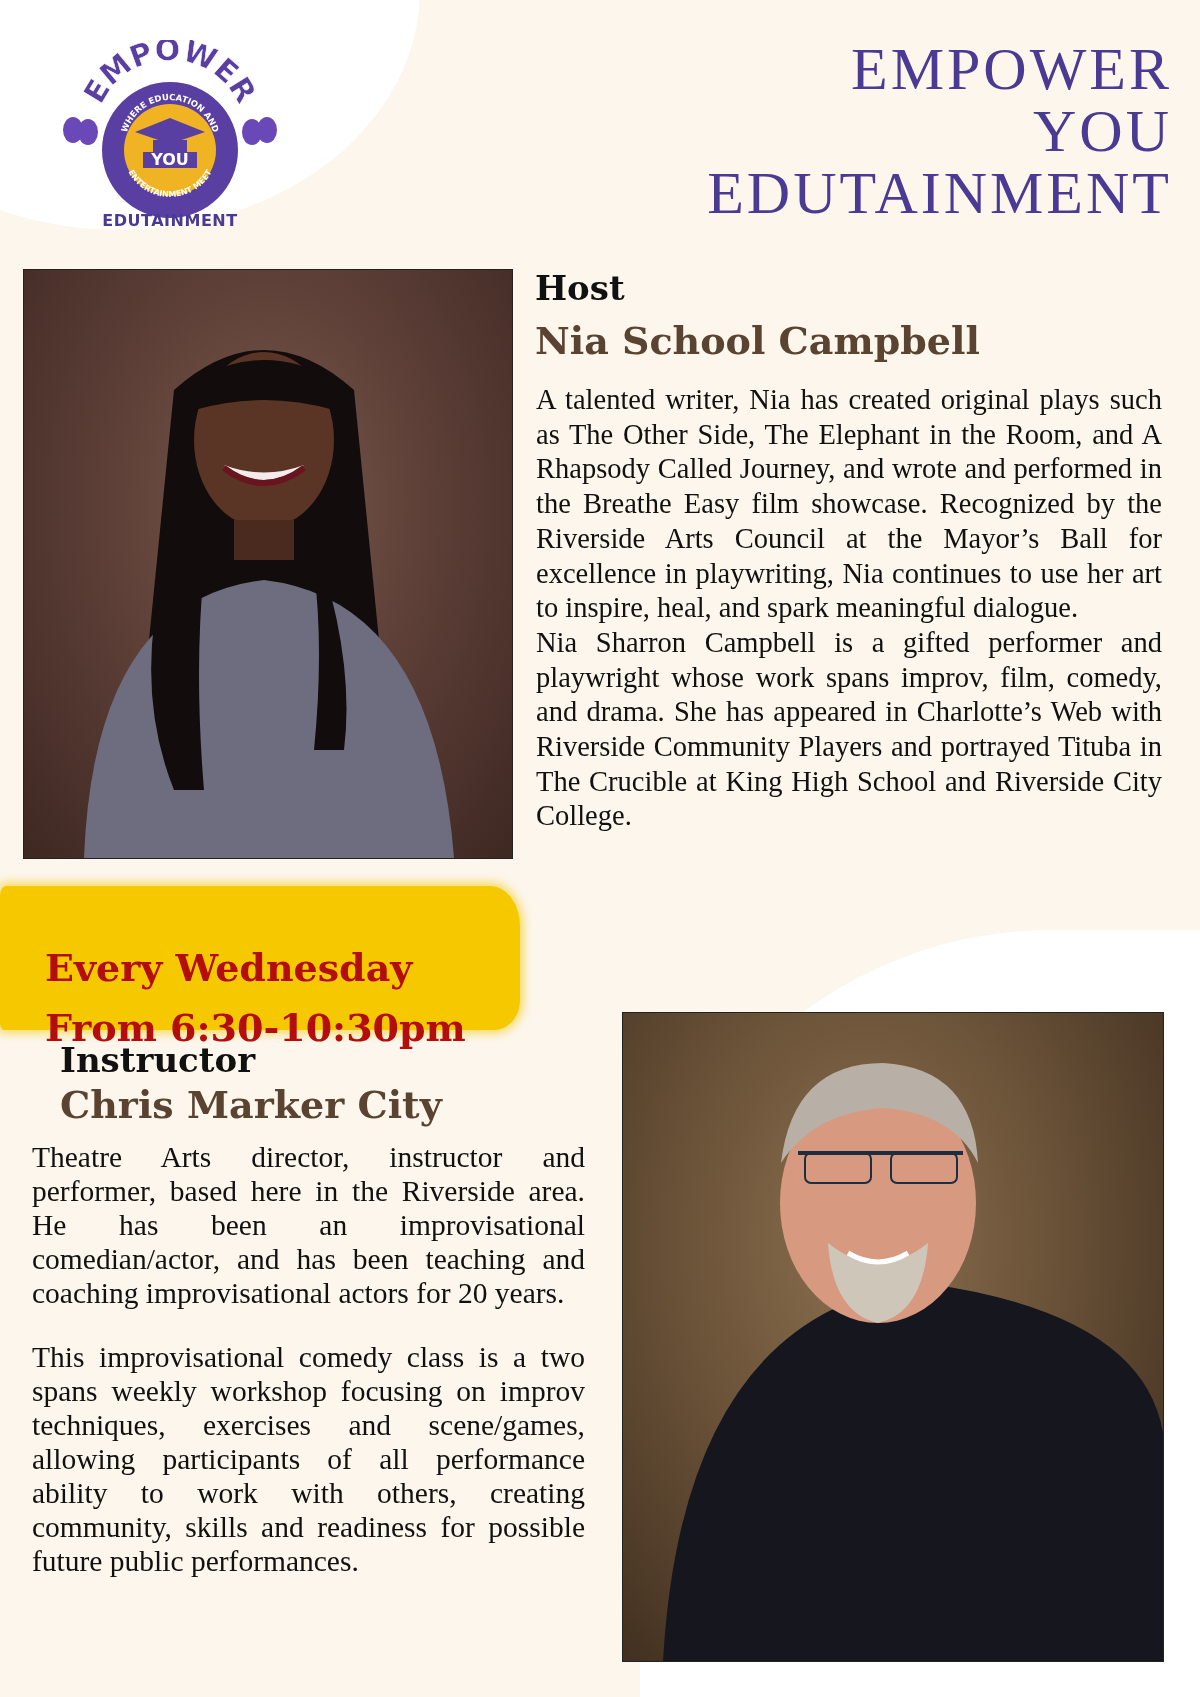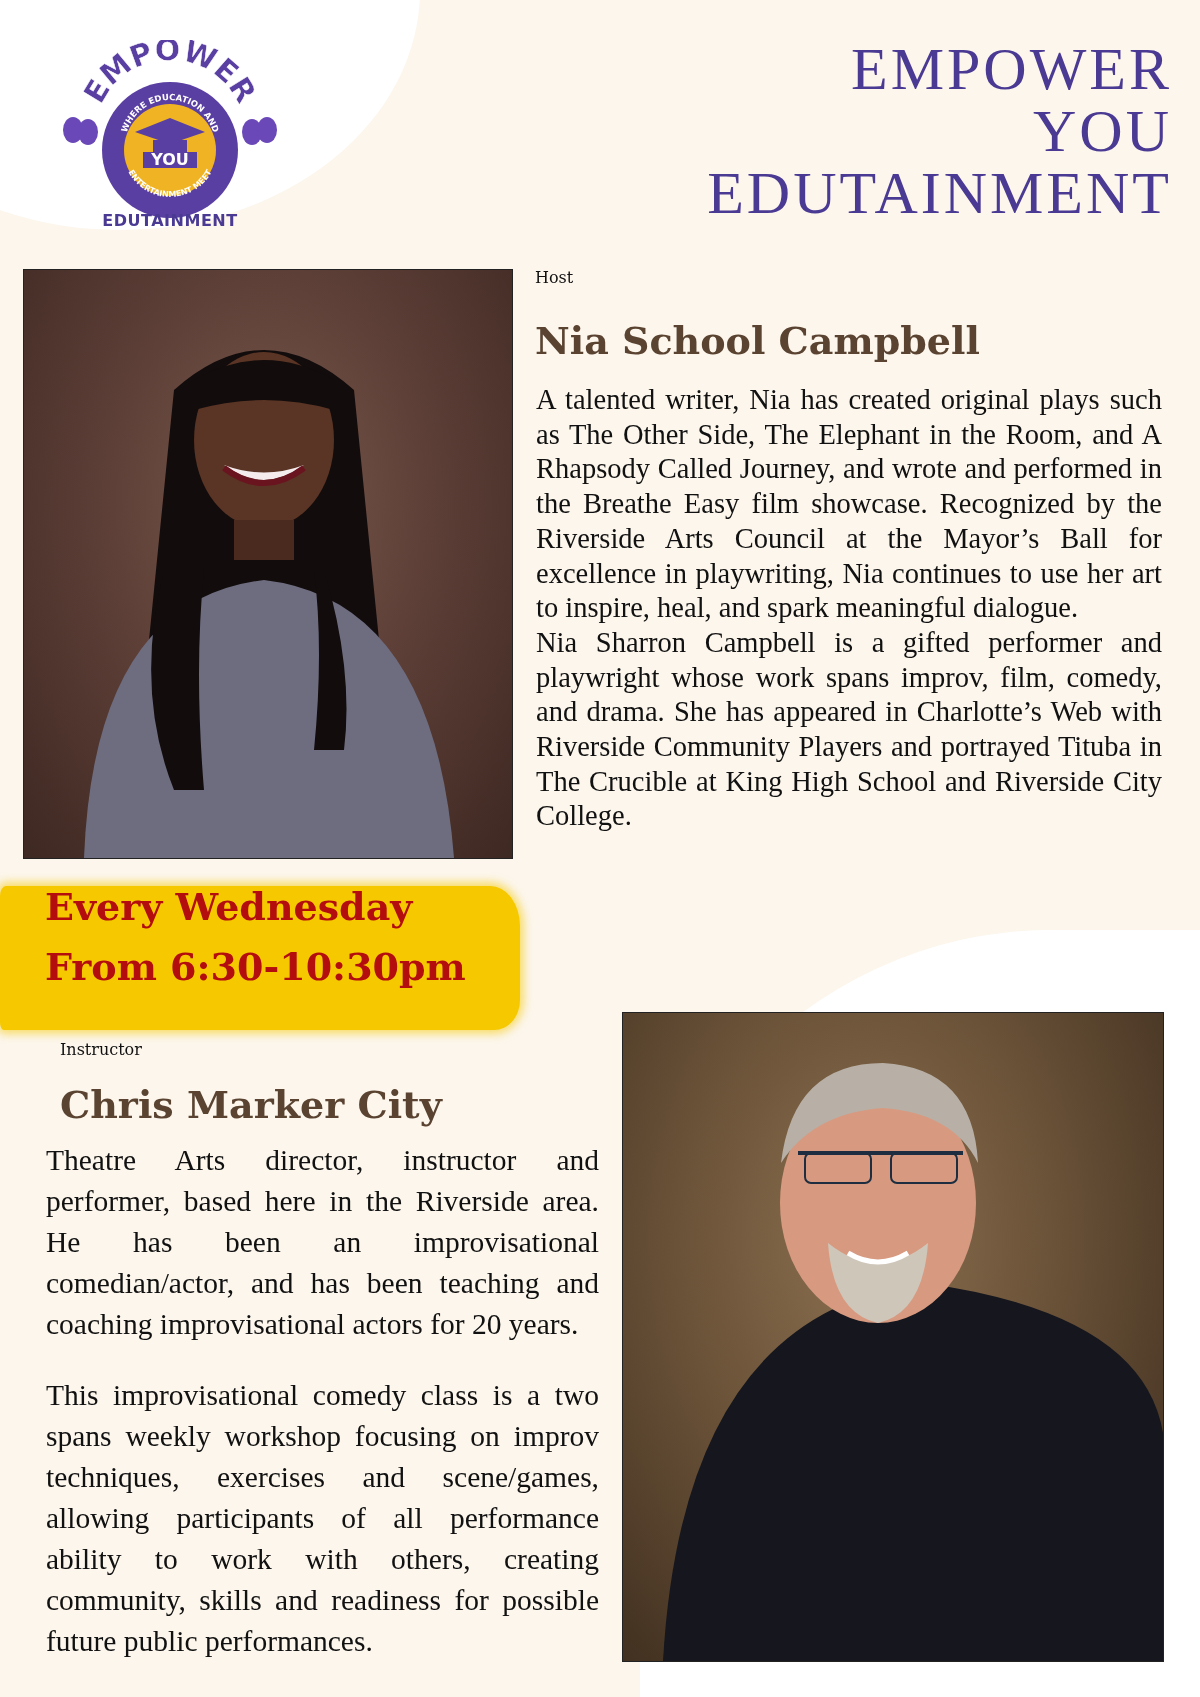--- a/index.html
+++ b/index.html
@@ -76,22 +76,22 @@
     .photo-instructor {
       left: 622px; top: 1012px;
       width: 540px; height: 648px;
       background: radial-gradient(ellipse at 45% 35%, #8c7050 0%, #6a5238 45%, #3a2a1c 100%);
     }
 
     
     .role-label {
       position: absolute;
       font-family: "DejaVu Serif", serif;
-      font-weight: normal;
-      font-size: 16px;
+      font-weight: bold;
+      font-size: 34px;
       color: #111;
     }
     .person-name {
       position: absolute;
       font-family: "DejaVu Serif", serif;
       font-weight: bold;
       font-size: 38px;
       color: #5a4330;
     }
     .bio {
@@ -114,37 +114,37 @@
     .banner {
       position: absolute;
       left: 0; top: 886px;
       width: 520px; height: 144px;
       background: #f5c800;
       border-radius: 6px 30px 26px 4px / 10px 40px 30px 8px;
       box-shadow: 0 0 8px 4px rgba(245,200,0,0.55);
     }
     .banner-text {
       position: absolute;
-      left: 45px; top: 877px;
+      left: 45px; top: 938px;
       font-family: "DejaVu Serif", serif;
       font-weight: bold;
       font-size: 38px;
       line-height: 60px;
       color: #b30d0d;
     }
     .banner-text span { display: block; }
 
     
     .instr-label { left: 60px; top: 1040px; }
     .instr-name { left: 60px; top: 1082px; }
     .instr-bio {
-      left: 46px; top: 1140px;
+      left: 32px; top: 1140px;
       width: 553px;
       font-size: 29.5px;
-      line-height: 41px;
+      line-height: 34px;
     }
     .instr-bio p { margin: 0 0 30px 0; }
   </style>
 </head>
 <body>
 
 <div class="bg-cream"></div>
 <div class="bg-white-curve-top"></div>
 <div class="bg-white-curve-bottom"></div>
 <div class="bg-cream-left-strip"></div>

